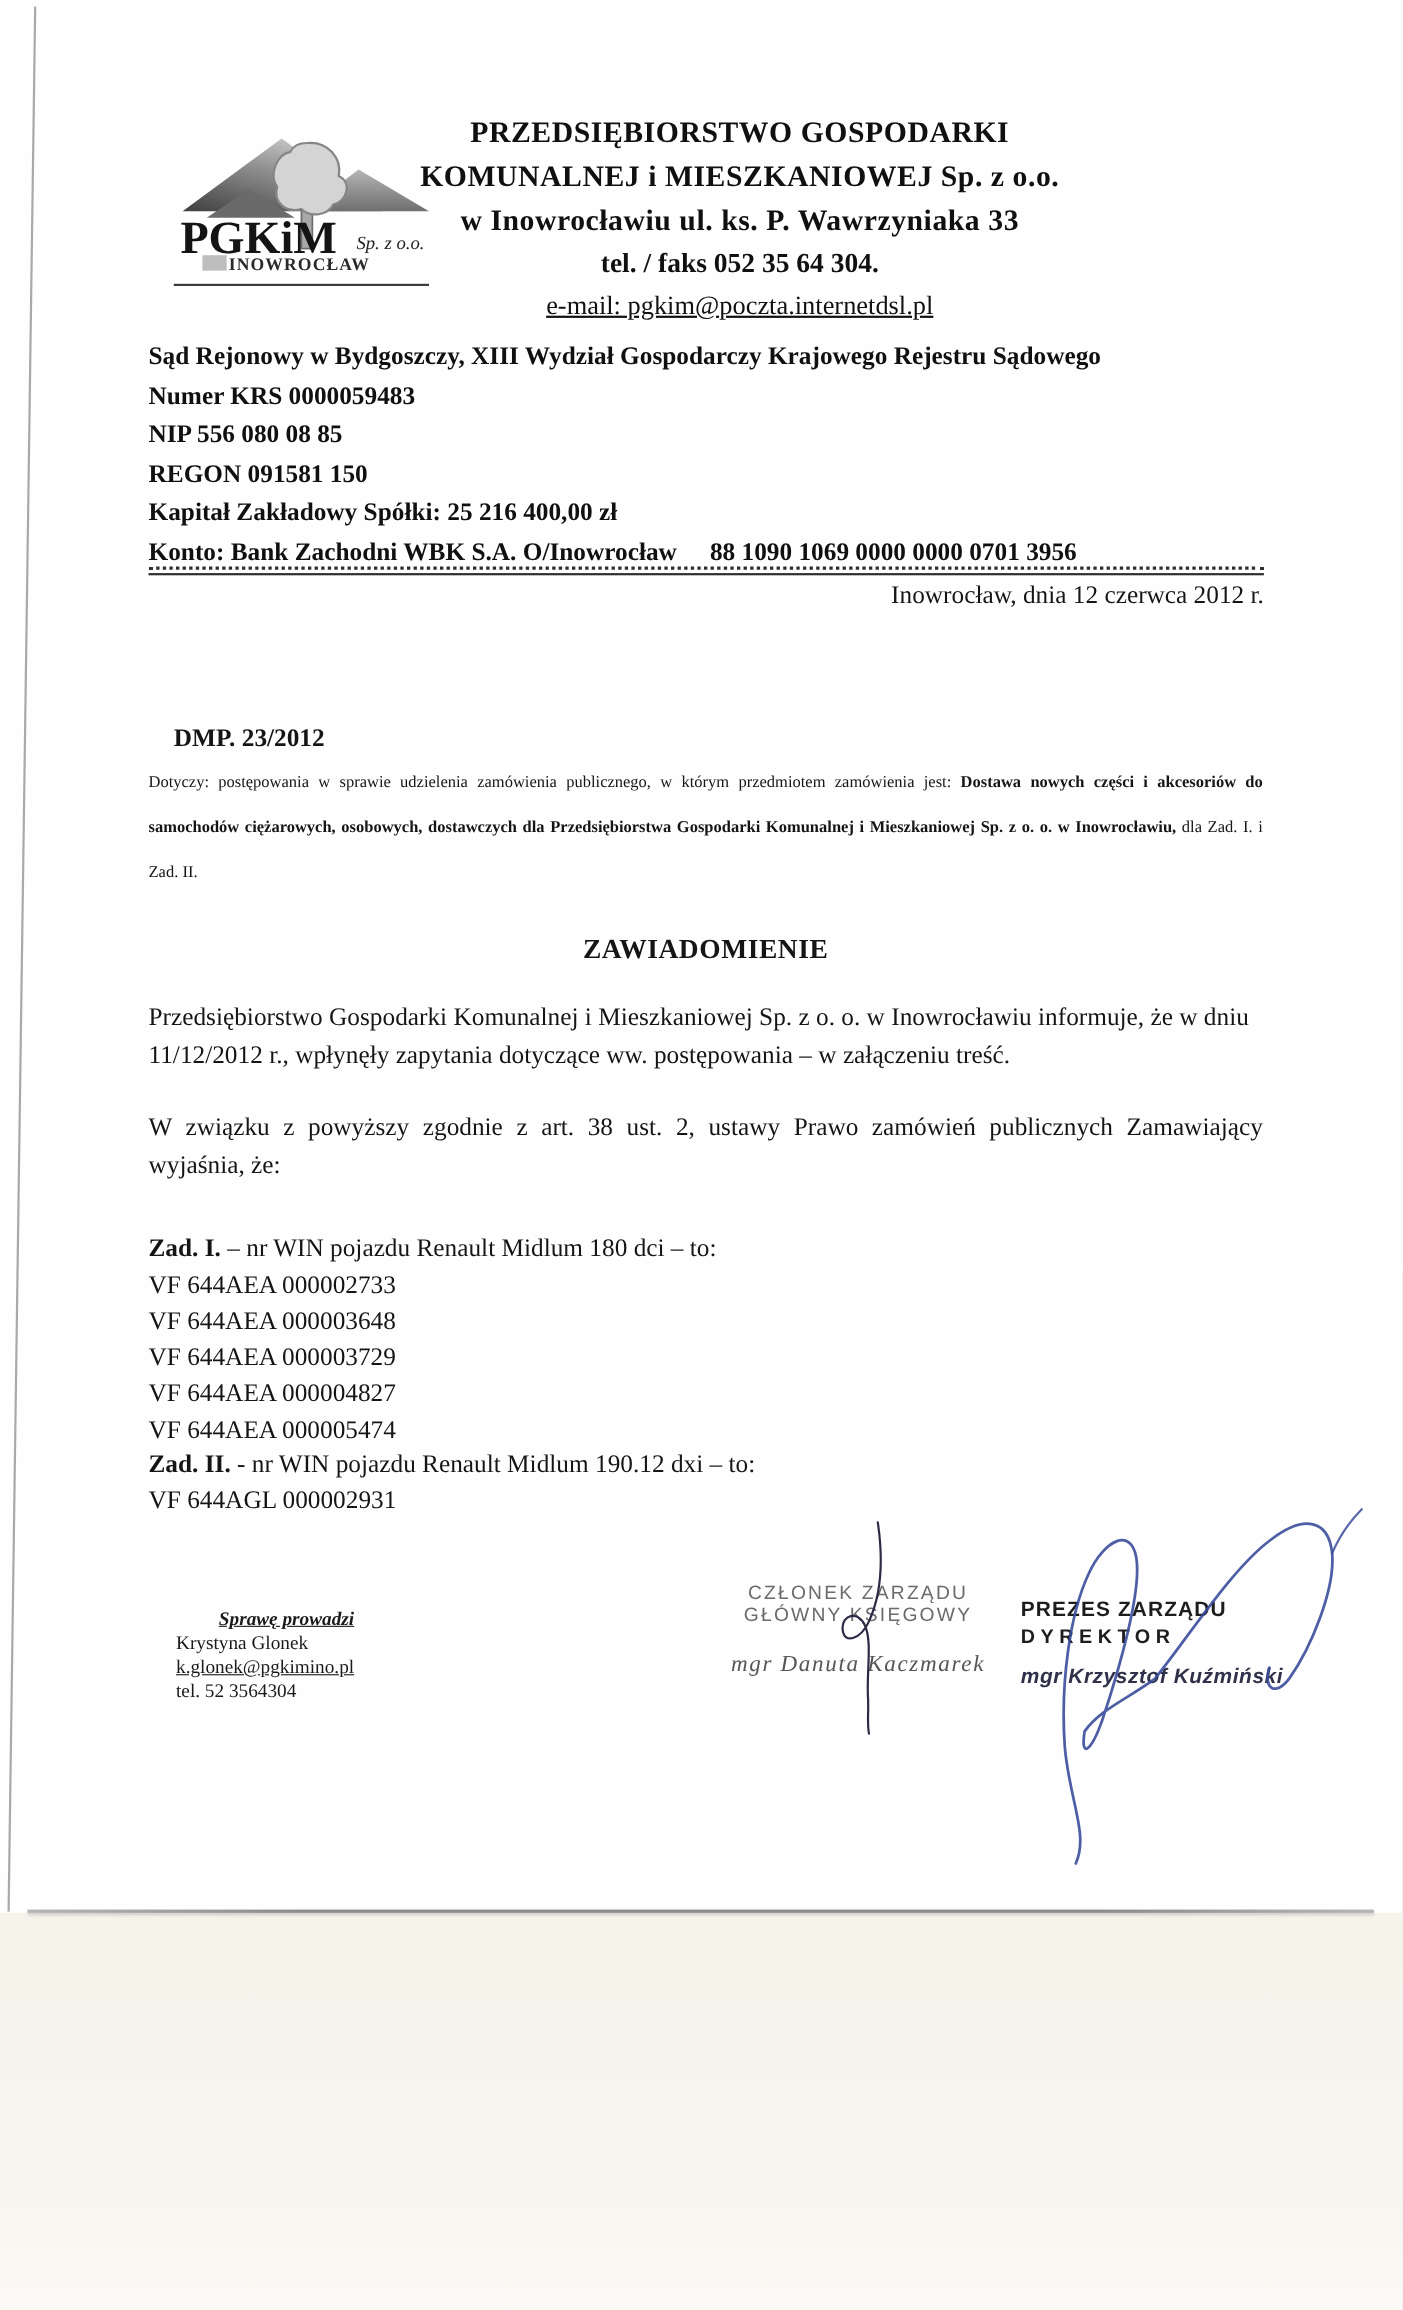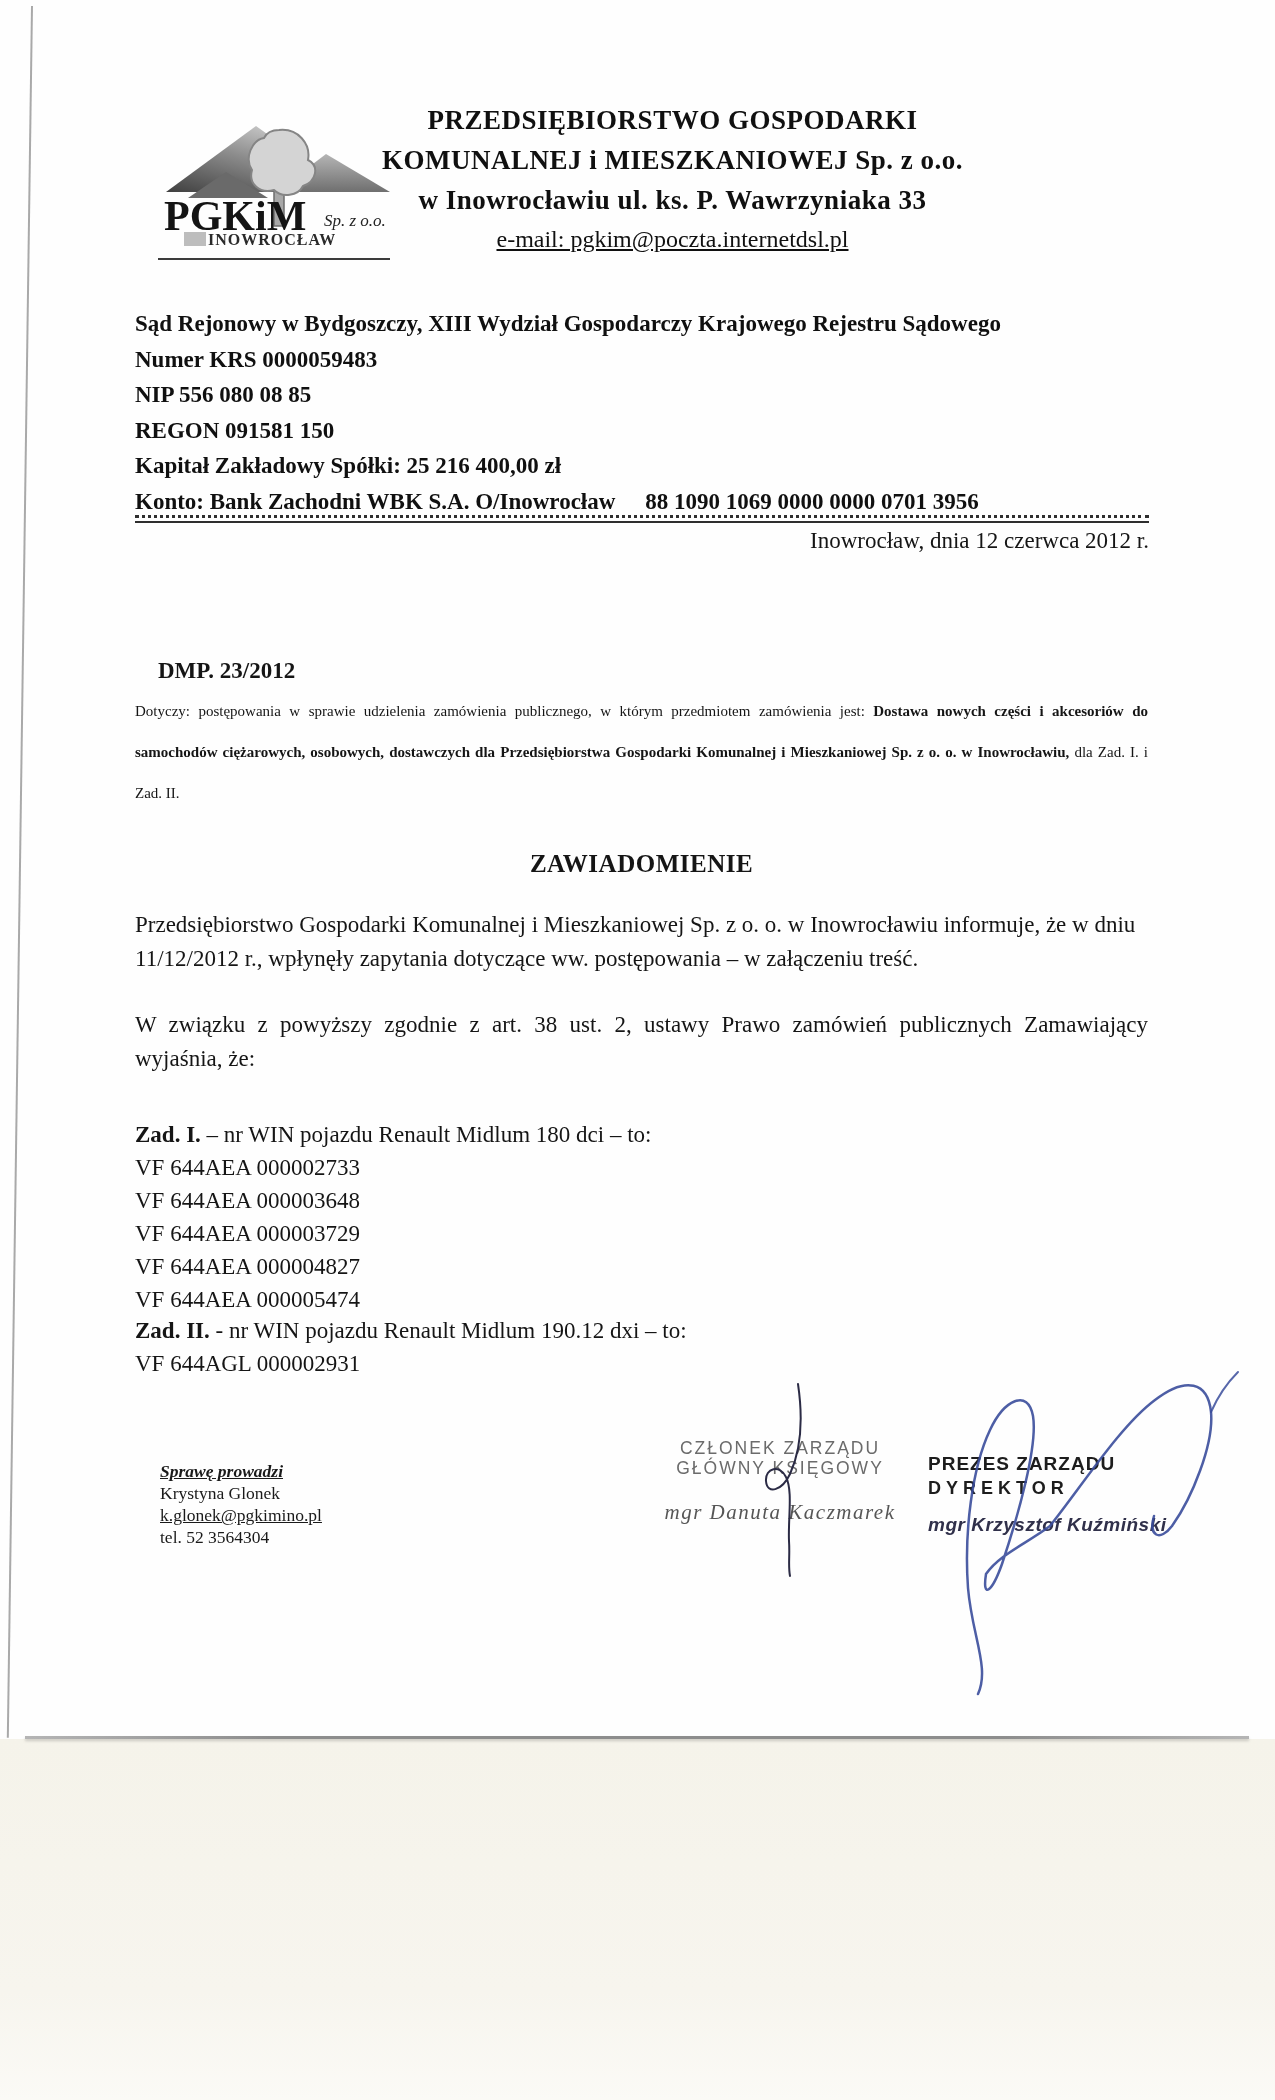--- a/index.html
+++ b/index.html
@@ -71,21 +71,21 @@
   }
   .task{position:absolute;left:135px;font-size:23px;line-height:33px;margin-top:48px;}
   .task-1{top:1070px;}
   .task-2{top:1266px;}
   .task b{font-weight:bold;}
   
   .handler{
     position:absolute;left:160px;top:1460px;
     font-size:17.5px;line-height:22px;color:#1a1a1a;
   }
-  .handler .label{font-weight:bold;font-style:italic;text-decoration:underline;}
+  .handler .label{font-weight:bold;font-style:italic;text-decoration:underline;text-align:right;}
   .handler .mail{text-decoration:underline;}
   .stamp-center{
     position:absolute;left:630px;top:1438px;width:300px;text-align:center;
     font-family:"Liberation Sans", sans-serif;
     color:#6b6b6b;font-size:17.5px;line-height:20px;letter-spacing:2px;
   }
   .stamp-center .name{
     margin-top:24px;font-family:"Liberation Serif", serif;
     font-style:italic;font-size:21px;color:#565656;letter-spacing:1.5px;
   }
@@ -135,20 +135,21 @@
       <rect x="36" y="112" width="22" height="14" fill="#bdbdbd"></rect>
       <text x="60" y="125" font-family="Liberation Serif, serif" font-size="16" font-weight="bold" letter-spacing="1" fill="#2a2a2a">INOWROCŁAW</text>
     </svg>
   </div>
   <div class="logo-underline"></div>
 
   <div class="head">
     <div class="l1">PRZEDSIĘBIORSTWO GOSPODARKI</div>
     <div class="l2">KOMUNALNEJ i MIESZKANIOWEJ Sp. z o.o.</div>
     <div class="l3">w Inowrocławiu  ul. ks. P. Wawrzyniaka 33</div>
+    <div class="l4">tel. / faks 052 35 64 304.</div>
     <div class="email">e-mail: pgkim@poczta.internetdsl.pl</div>
   </div>
 
   <div class="registry">
     <div>Sąd Rejonowy w Bydgoszczy, XIII Wydział Gospodarczy Krajowego Rejestru Sądowego</div>
     <div>Numer KRS 0000059483</div>
     <div>NIP 556 080 08 85</div>
     <div>REGON 091581 150</div>
     <div>Kapitał Zakładowy Spółki: 25 216 400,00 zł</div>
     <div>

